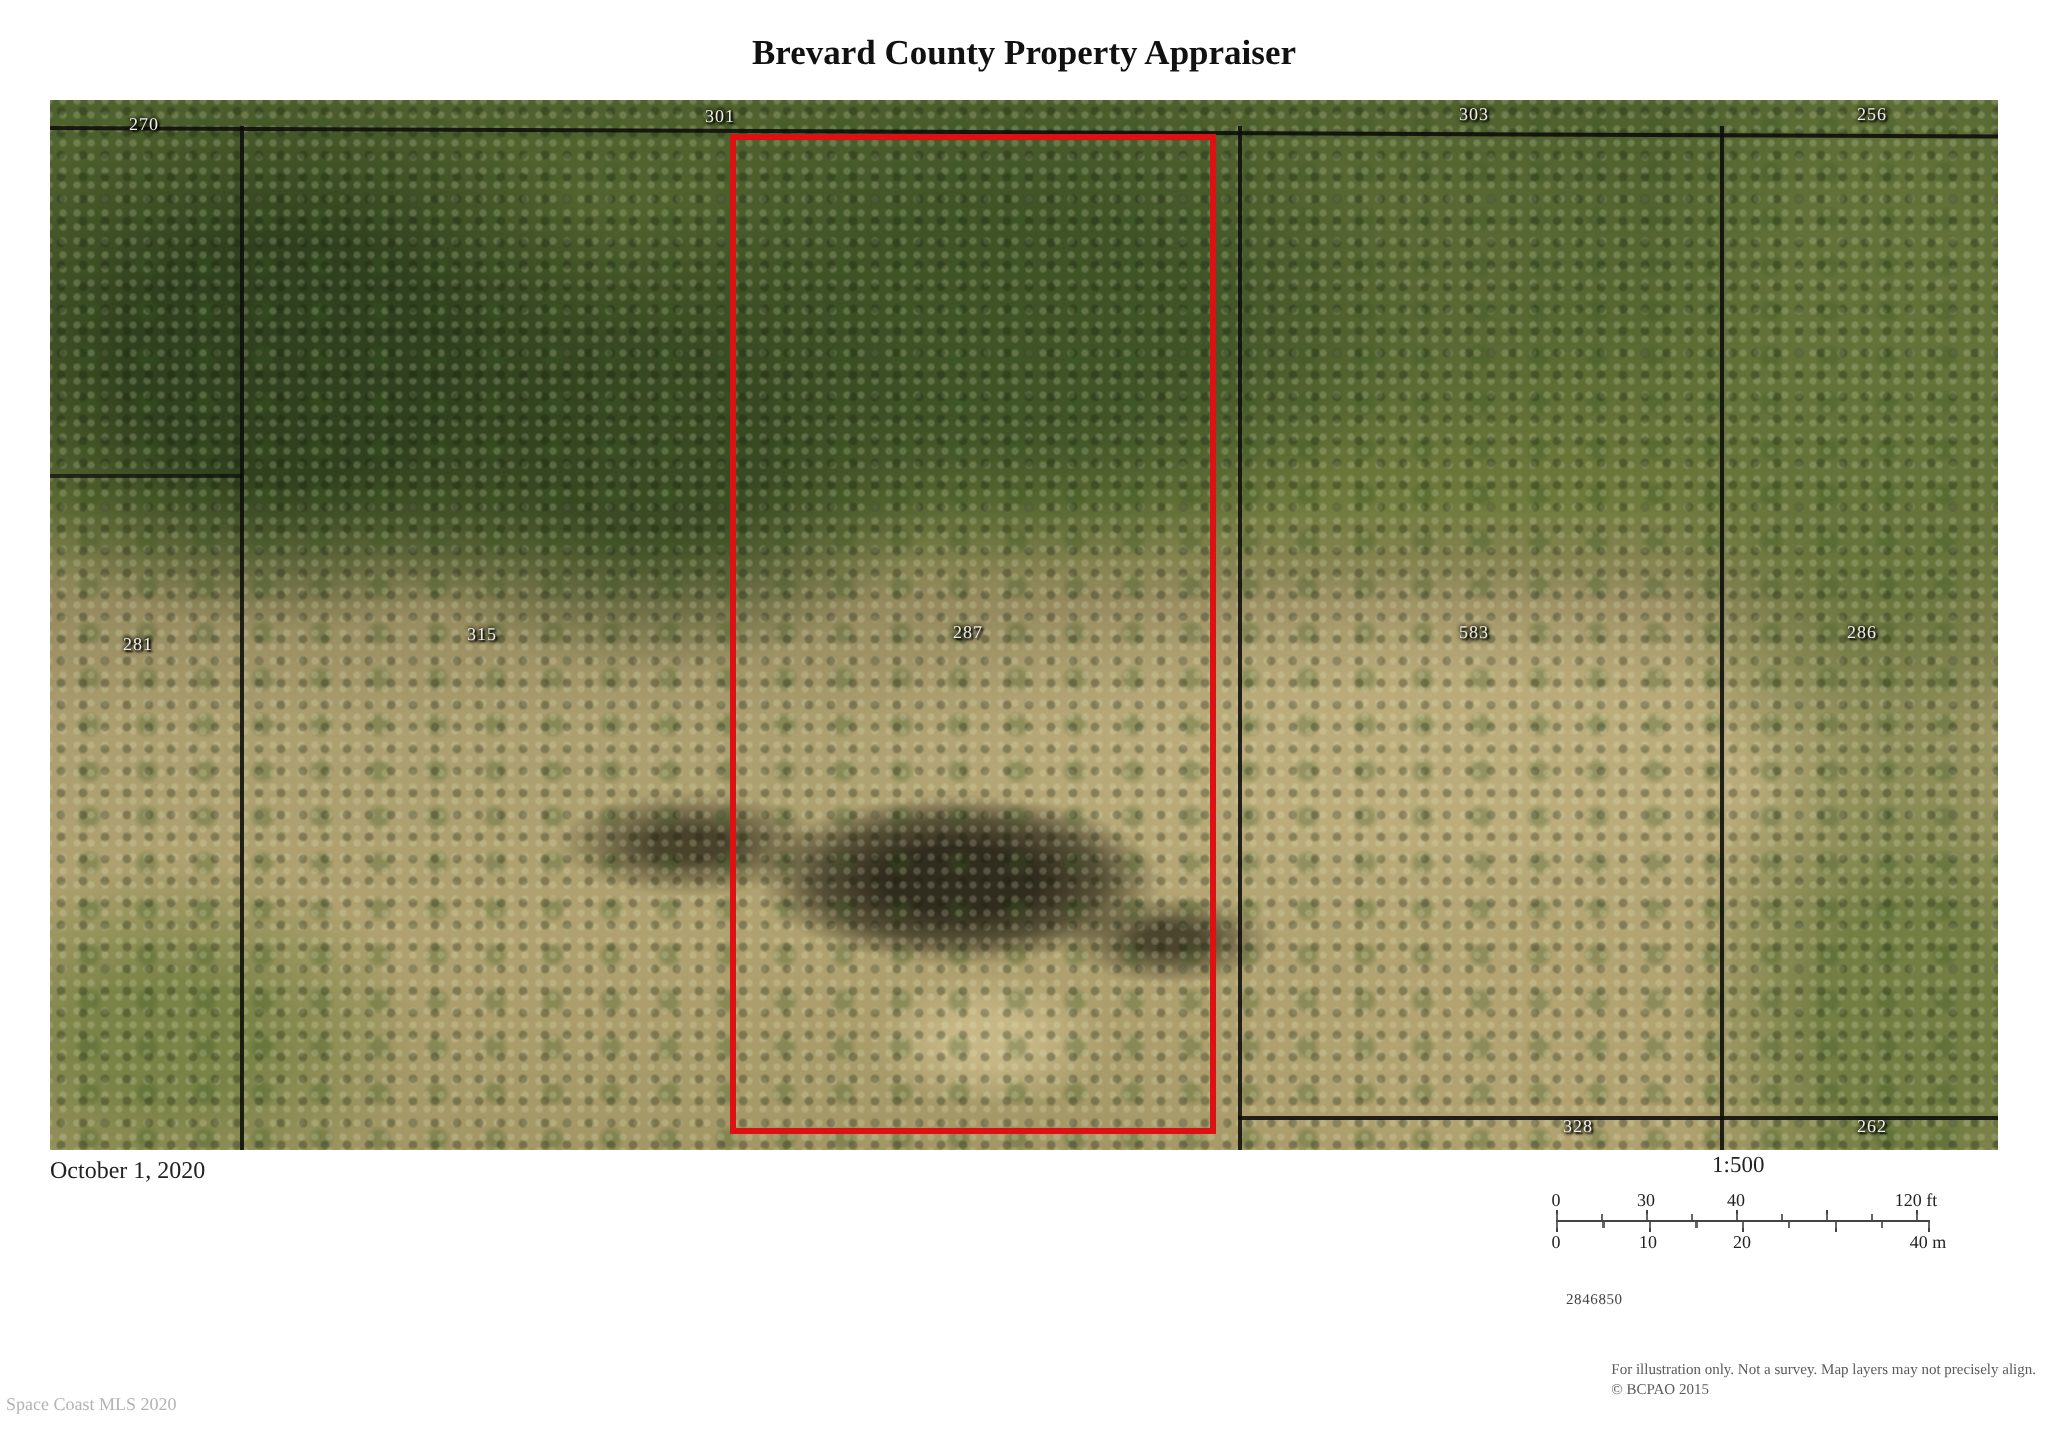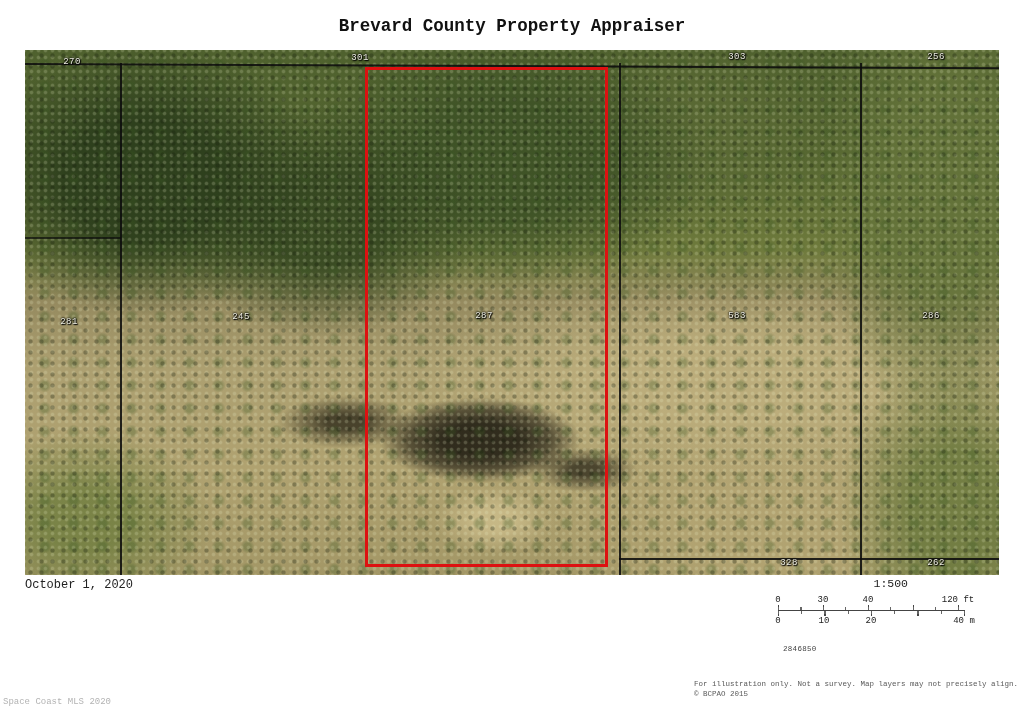--- a/index.html
+++ b/index.html
@@ -1,18 +1,18 @@
 <!DOCTYPE html>
 <html><head>
 <meta charset="utf-8">
 <style>
   html,body{margin:0;padding:0;background:#ffffff;}
   .page{
     position:relative;width:1024px;height:725px;background:#ffffff;overflow:hidden;
-    font-family:Liberation Mono, monospace;color:#1a1a1a;
+    font-family:Liberation Serif, serif;color:#1a1a1a;
   }
   .title{
     position:absolute;left:0;top:16px;width:1024px;text-align:center;
     font-size:17.5px;font-weight:bold;color:#111;
   }
   
   .map{
     position:absolute;left:25px;top:50px;width:974px;height:525px;overflow:hidden;
     background-color:#a39a6c;
     background-image:
@@ -51,21 +51,21 @@
     position:absolute;left:340px;top:17px;width:243px;height:500px;
     border:3px solid #dd1111;box-sizing:border-box;z-index:4;background:transparent;
   }
   .plabel{
     position:absolute;z-index:5;transform:translate(-50%,-50%);
     font-size:9px;letter-spacing:.5px;color:#eeeee2;
     text-shadow:0 0 2px #000,0 0 2px #000,1px 1px 1px #000;white-space:nowrap;
   }
   
   .map-date{position:absolute;left:25px;top:578px;font-size:12px;color:#222;}
-  .scale-ratio{position:absolute;left:856px;top:577px;width:52px;text-align:right;font-size:11.5px;color:#222;}
+  .scale-ratio{position:absolute;left:856px;top:577px;width:52px;text-align:left;font-size:11.5px;color:#222;}
   .scalebar{position:absolute;left:776px;top:595px;width:212px;height:34px;}
   .sb-lab{position:absolute;transform:translateX(-50%);font-size:9px;color:#222;white-space:nowrap;}
   .sb-lab.ft{top:0;}
   .sb-lab.m{top:21px;}
   .sb-line{position:absolute;left:2px;top:15px;width:187px;height:1px;background:#444;}
   .sb-ticks{position:absolute;background-repeat:repeat-x;}
   .tk-ft-major{left:2px;top:10px;width:182px;height:5px;background-image:repeating-linear-gradient(90deg,#444 0 1px,transparent 1px 45px);}
   .tk-ft-minor{left:2px;top:12px;width:182px;height:3px;background-image:repeating-linear-gradient(90deg,#666 0 1px,transparent 1px 22.5px);}
   .tk-m-major{left:2px;top:16px;width:188px;height:5px;background-image:repeating-linear-gradient(90deg,#444 0 1px,transparent 1px 46.5px);}
   .tk-m-minor{left:2px;top:16px;width:188px;height:3px;background-image:repeating-linear-gradient(90deg,#666 0 1px,transparent 1px 23.25px);}
@@ -88,21 +88,21 @@
     <div class="pline pl-v3"></div>
     <div class="pline pl-h-br"></div>
 
     <div class="redbox" style="border-color: rgb(221, 17, 17);"></div>
 
     <span class="plabel" style="left:47px;top:12px">270</span>
     <span class="plabel" style="left:335px;top:8px">301</span>
     <span class="plabel" style="left:712px;top:7px">303</span>
     <span class="plabel" style="left:911px;top:7px">256</span>
     <span class="plabel" style="left:44px;top:272px">281</span>
-    <span class="plabel" style="left:216px;top:267px">245</span>
+    <span class="plabel" style="left:216px;top:267px">315</span>
     <span class="plabel" style="left:459px;top:266px">287</span>
     <span class="plabel" style="left:712px;top:266px">583</span>
     <span class="plabel" style="left:906px;top:266px">286</span>
     <span class="plabel" style="left:764px;top:513px">328</span>
     <span class="plabel" style="left:911px;top:513px">262</span>
   </div>
 
   <div class="map-date">October 1, 2020</div>
 
   <div class="scale-ratio">1:500</div>

